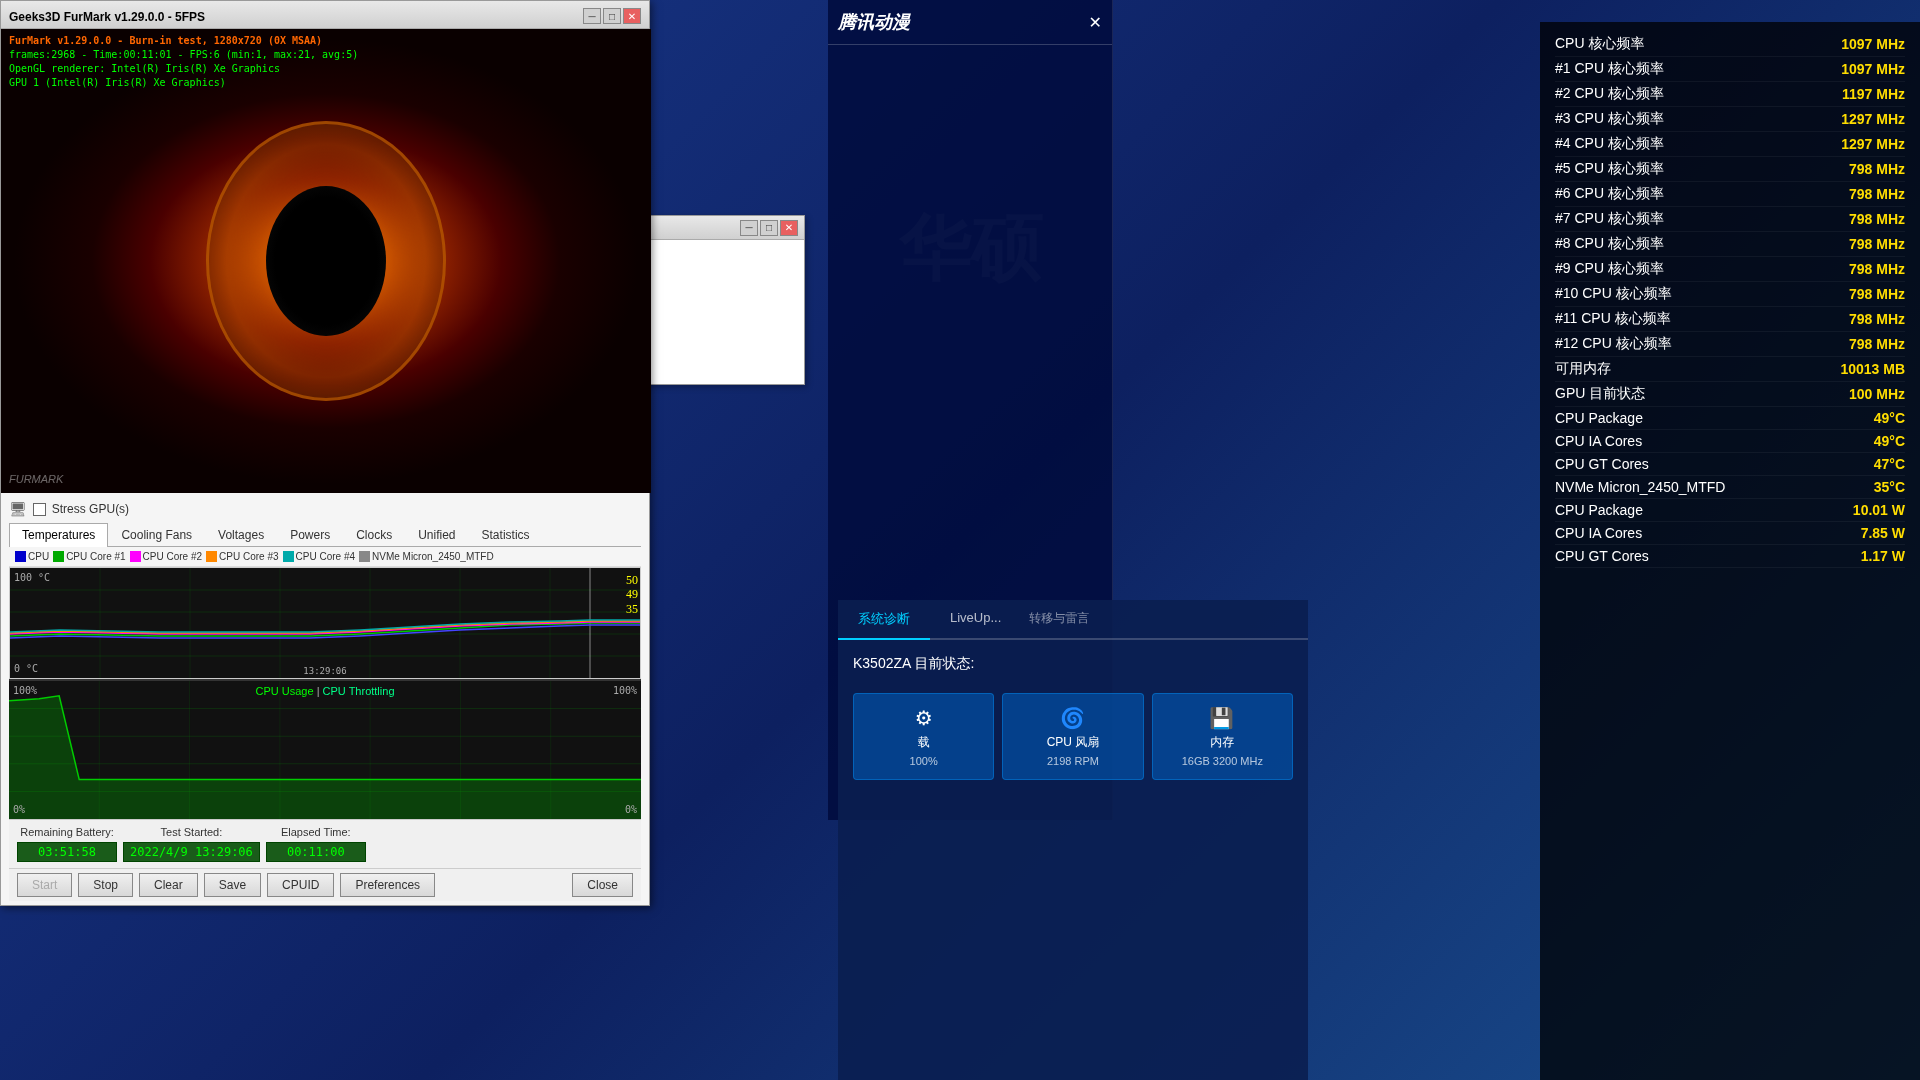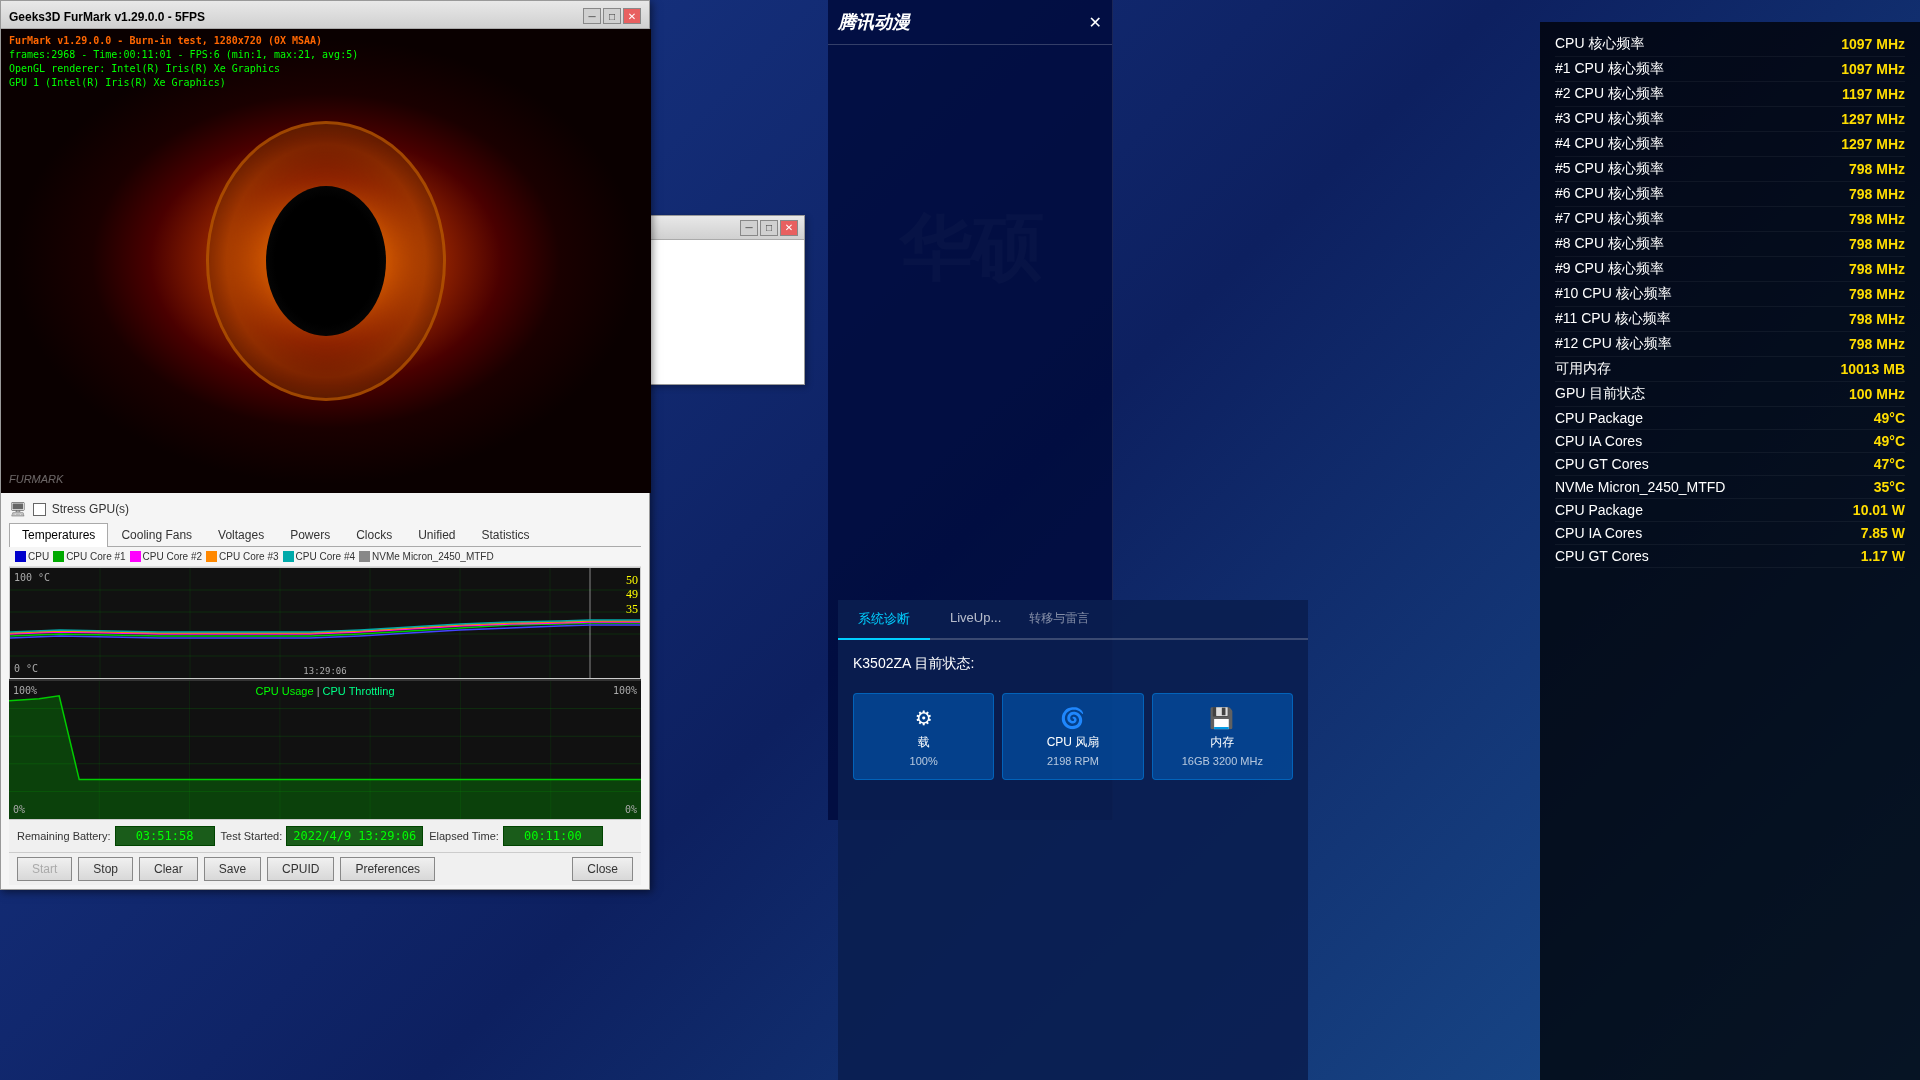--- a/index.html
+++ b/index.html
@@ -293,20 +293,21 @@
       border-top: 1px solid #ccc;
       flex-wrap: wrap;
     }
 
     .info-field {
       display: flex;
       align-items: center;
       gap: 4px;
       font-size: 11px;
       color: #333;
+      flex-direction: column;
     }
 
     .info-value {
       background: #1a5c1a;
       color: #00ff00;
       padding: 2px 6px;
       font-size: 12px;
       font-family: monospace;
       border: 1px solid #004400;
       min-width: 100px;

